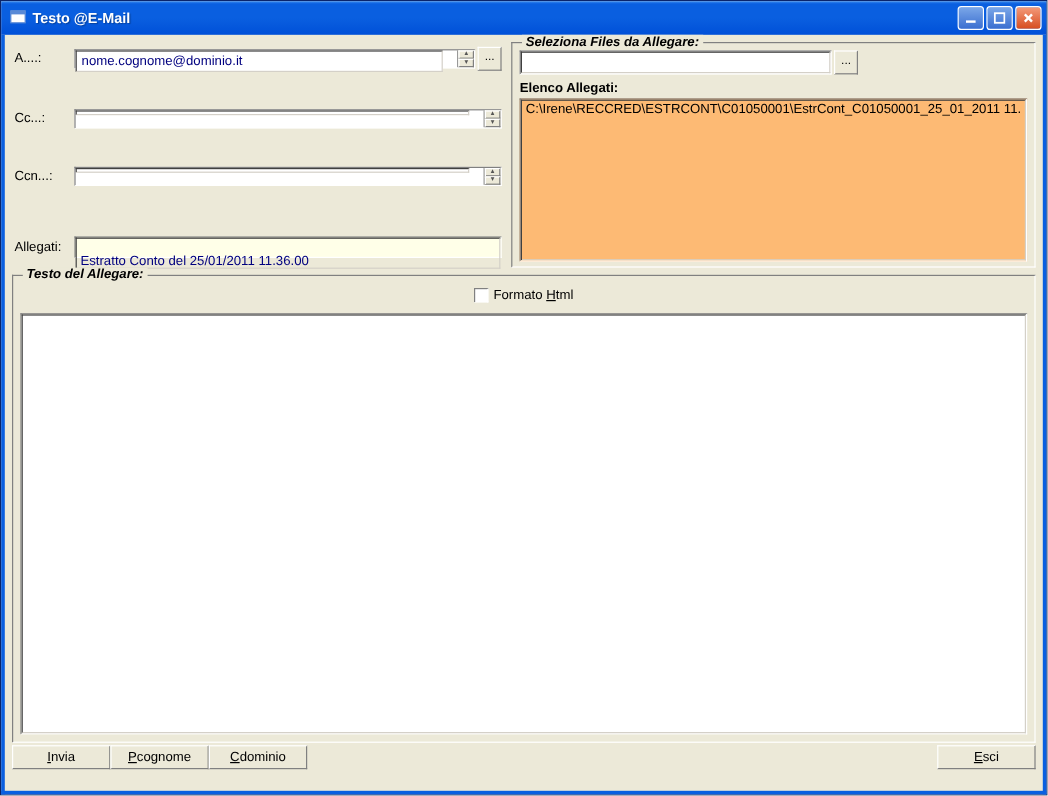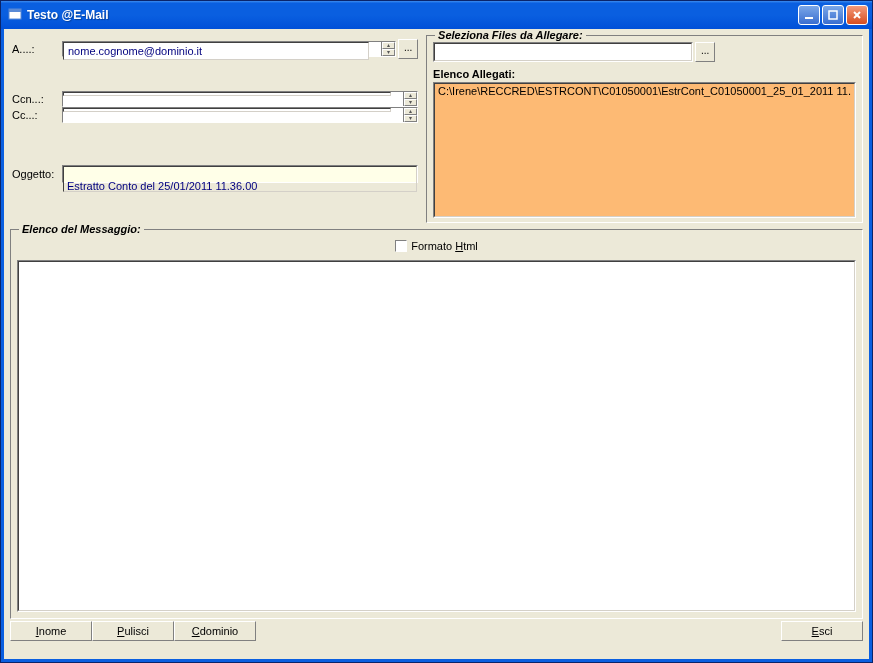--- a/index.html
+++ b/index.html
@@ -302,42 +302,42 @@
           <div class="addr-label">A....:</div>
           <div class="sunken-combo">
             <div class="inner">nome.cognome@dominio.it</div>
             <div class="spin">
                 <div>▴</div>
                 <div>▾</div>
               </div>
           </div>
           <div class="small-btn">...</div>
         </div>
+        <div class="addr-row">
+          <div class="addr-label">Cc...:</div>
+          <div class="sunken-combo">
+            <div class="inner"></div>
+            <div class="spin">
+                <div>▴</div>
+                <div>▾</div>
+              </div>
+          </div>
+        </div>
         <div class="addr-row tight">
           <div class="addr-label">Ccn...:</div>
           <div class="sunken-combo">
             <div class="inner"></div>
             <div class="spin">
                 <div>▴</div>
                 <div>▾</div>
               </div>
           </div>
         </div>
-        <div class="addr-row">
-          <div class="addr-label">Cc...:</div>
-          <div class="sunken-combo">
-            <div class="inner"></div>
-            <div class="spin">
-                <div>▴</div>
-                <div>▾</div>
-              </div>
-          </div>
-        </div>
         <div class="subject-row" style="margin-top:42px;">
-          <div class="subject-label">Oggetto:</div>
+          <div class="subject-label">Allegati:</div>
           <div class="sunken-input">
             <div class="inner">Estratto Conto del 25/01/2011 11.36.00</div>
           </div>
         </div>
       </div>
 
       <div class="attach-group">
         <div class="group-title">Seleziona Files da Allegare:</div>
         <div class="file-row">
           <div class="file-input">
@@ -348,33 +348,33 @@
         <div class="attach-list-label">Elenco Allegati:</div>
         <div class="attach-list">
           <div class="inner">
             <div class="attach-item">C:\Irene\RECCRED\ESTRCONT\C01050001\EstrCont_C01050001_25_01_2011 11.</div>
           </div>
         </div>
       </div>
     </div>
 
     <div class="msg-group">
-      <div class="group-title" style="font-weight:bold;">Elenco del Messaggio:</div>
+      <div class="group-title" style="font-weight:bold;">Testo del Allegare:</div>
       <div class="format-row">
         <label class="chk">
           <span class="box"></span>
           <span class="lbl"><span>Formato </span><span class="ul">H</span><span>tml</span></span>
         </label>
       </div>
       <div class="editor">
         <div class="inner"></div>
       </div>
     </div>
 
     <div class="bottom-bar">
-      <div class="btn"><span class="ul">I</span><span>nome</span></div>
-      <div class="btn"><span class="ul">P</span><span>ulisci</span></div>
+      <div class="btn"><span class="ul">I</span><span>nvia</span></div>
+      <div class="btn"><span class="ul">P</span><span>cognome</span></div>
       <div class="btn"><span class="ul">C</span><span>dominio</span></div>
       <div class="spacer"></div>
       <div class="btn"><span class="ul">E</span><span>sci</span></div>
     </div>
   </div>
 </div>
 
 </body></html>

